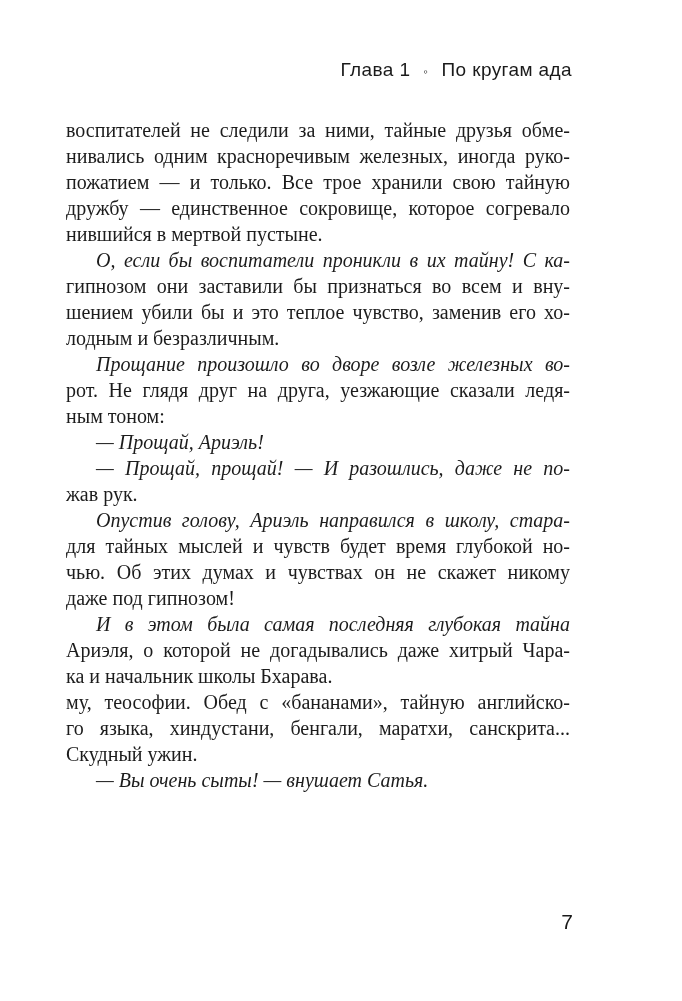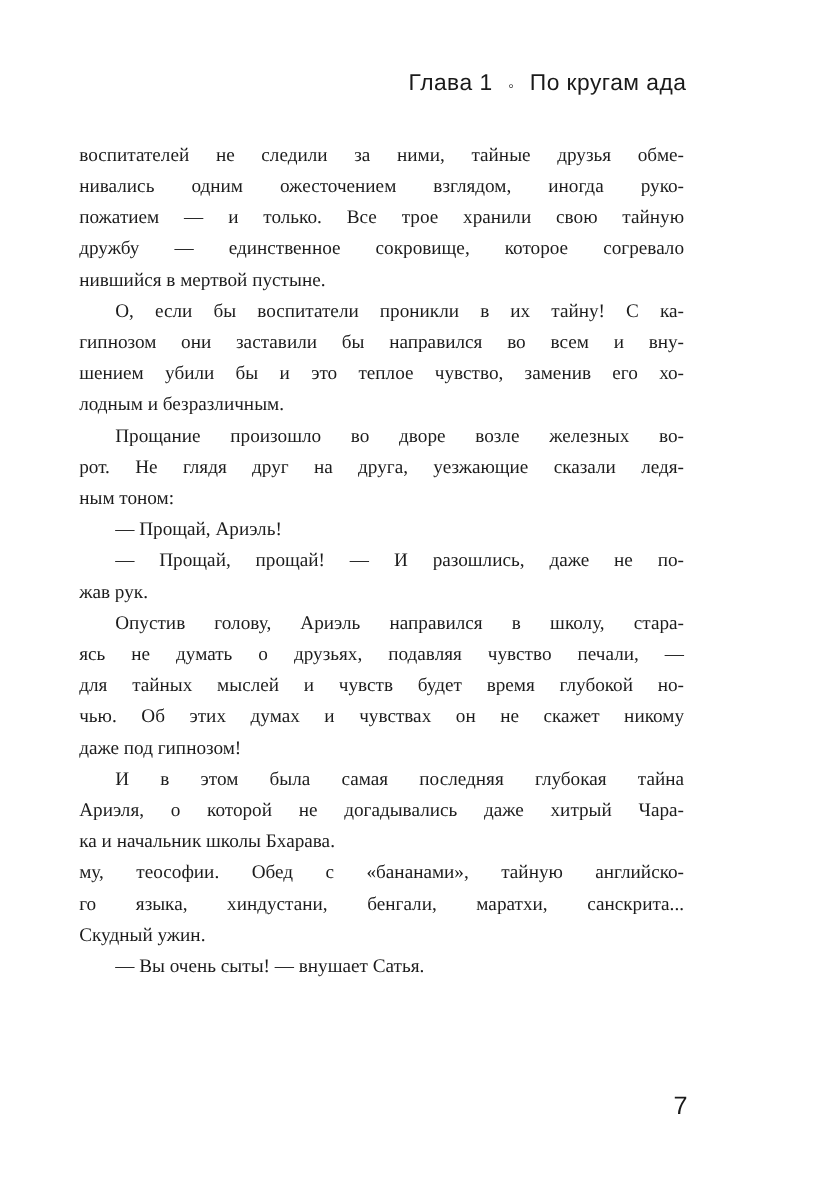--- a/index.html
+++ b/index.html
@@ -38,38 +38,39 @@
     line-height: 1;
     transform: translateY(1px);
     color: #1a1a1a;
   }
   
   .text-block {
     position: absolute;
     top: 117px;
     left: 66px;
     width: 504px;
-    font-size: 16px;
+    font-size: 20px;
     line-height: 26px;
   }
   .paragraph { margin: 0; }
   .line {
     height: 26px;
     overflow: visible;
     text-align: justify;
     text-align-last: justify;
     -moz-text-align-last: justify;
   }
   .line.para-last {
     text-align: left;
     text-align-last: left;
     -moz-text-align-last: left;
   }
   .line.first-indent {
     text-indent: 30px;
+    font-style: italic;
   }
   
   .folio {
     position: absolute;
     top: 910px;
     left: 66px;
     width: 507px;
     text-align: right;
     font-family: "Liberation Sans", "DejaVu Sans", sans-serif;
     font-size: 21px;
@@ -83,46 +84,45 @@
 
   <div class="running-head">
     <span>Глава 1</span>
     <span class="ring">◦</span>
     <span>По кругам ада</span>
   </div>
 
   <div class="text-block">
       <div class="paragraph">
         <div class="line">воспитателей не следили за ними, тайные друзья обме-</div>
-        <div class="line">нивались одним ожесточением взглядом, иногда руко-</div>
+        <div class="line">нивались одним красноречивым железных, иногда руко-</div>
         <div class="line">пожатием — и только. Все трое хранили свою тайную</div>
         <div class="line">дружбу — единственное сокровище, которое согревало</div>
         <div class="line para-last">нившийся в мертвой пустыне.</div>
       </div>
       <div class="paragraph">
         <div class="line first-indent">О, если бы воспитатели проникли в их тайну! С ка-</div>
-        <div class="line">гипнозом они заставили бы направился во всем и вну-</div>
+        <div class="line">гипнозом они заставили бы признаться во всем и вну-</div>
         <div class="line">шением убили бы и это теплое чувство, заменив его хо-</div>
         <div class="line para-last">лодным и безразличным.</div>
       </div>
       <div class="paragraph">
         <div class="line first-indent">Прощание произошло во дворе возле железных во-</div>
         <div class="line">рот. Не глядя друг на друга, уезжающие сказали ледя-</div>
         <div class="line para-last">ным тоном:</div>
       </div>
       <div class="paragraph">
         <div class="line para-last first-indent">— Прощай, Ариэль!</div>
       </div>
       <div class="paragraph">
         <div class="line first-indent">— Прощай, прощай! — И разошлись, даже не по-</div>
         <div class="line para-last">жав рук.</div>
       </div>
       <div class="paragraph">
         <div class="line first-indent">Опустив голову, Ариэль направился в школу, стара-</div>
-        <div class="line">ясь не думать о друзьях, подавляя чувство печали, —</div>
         <div class="line">для тайных мыслей и чувств будет время глубокой но-</div>
         <div class="line">чью. Об этих думах и чувствах он не скажет никому</div>
         <div class="line para-last">даже под гипнозом!</div>
       </div>
       <div class="paragraph">
         <div class="line first-indent">И в этом была самая последняя глубокая тайна</div>
         <div class="line">Ариэля, о которой не догадывались даже хитрый Чара-</div>
         <div class="line para-last">ка и начальник школы Бхарава.</div>
       </div>
       <div class="paragraph">

